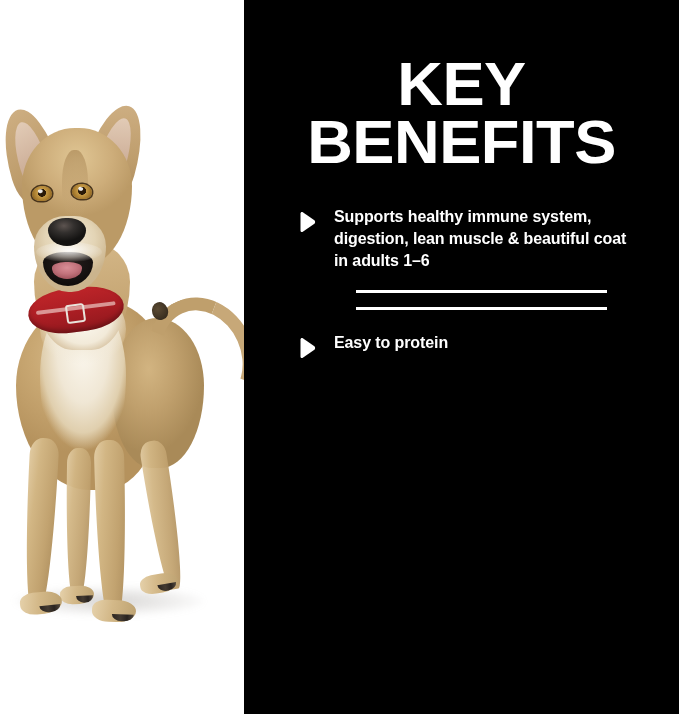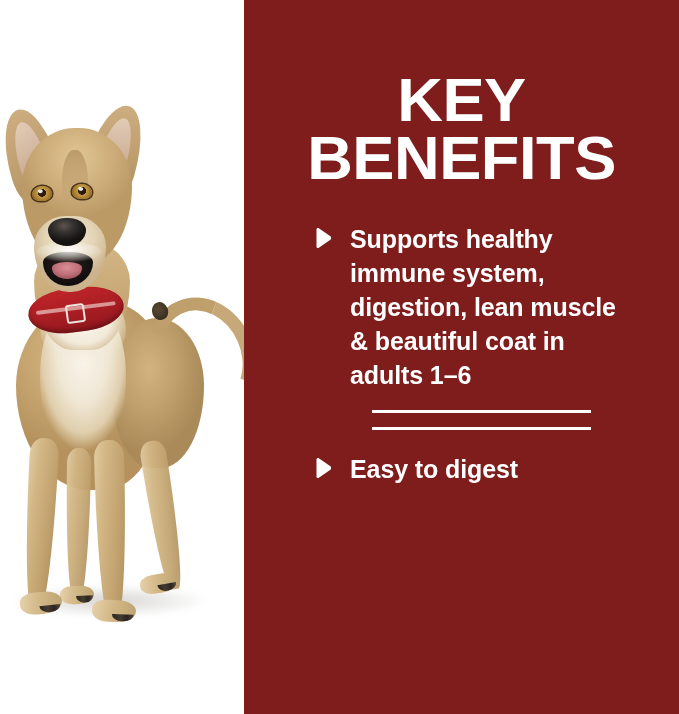--- a/index.html
+++ b/index.html
@@ -299,23 +299,23 @@
     background: linear-gradient(90deg, #2a2420 0%, #433a31 40%, #2a2420 70%, #554a3e 100%);
     border-radius: 0 0 46% 46% / 0 0 100% 100%;
   }
 
   
   .benefits-panel {
     position: relative;
     width: 435px;
     height: 714px;
     flex: 0 0 435px;
-    background: #7f1d1d;
+    background: #000000;
     box-sizing: border-box;
-    padding: 16px;
+    padding: 0;
   }
 
   .benefits-title {
     margin: 0;
     padding: 55px 18px 0 18px;
     text-align: center;
     color: #ffffff;
     font-family: "Liberation Sans", sans-serif;
     font-weight: 700;
     font-size: 62px;
@@ -347,21 +347,21 @@
     width: 24px;
     height: 24px;
     margin-top: 4px;
     display: block;
   }
 
   .benefit-text {
     color: #ffffff;
     font-family: "Liberation Sans", sans-serif;
     font-weight: 700;
-    font-size: 25px;
+    font-size: 16px;
     line-height: 1.36;
     letter-spacing: -0.1px;
     max-width: 300px;
   }
 
   .benefit-divider {
     height: 0;
     margin: 14px 36px 10px 62px;
     border: 0;
     border-top: 3px solid #ffffff;
@@ -442,18 +442,18 @@
 
 
       <hr class="benefit-divider">
 
       <li class="benefit-item">
         <span class="bullet-marker">
           <svg width="24" height="24" viewBox="0 0 24 24" aria-hidden="true">
             <path d="M6.5 3.6 C6.5 2.3 7.7 1.6 8.8 2.3 L20.4 10.3 C21.4 11.0 21.4 13.0 20.4 13.7 L8.8 21.7 C7.7 22.4 6.5 21.7 6.5 20.4 Z" fill="#ffffff"></path>
           </svg>
         </span>
-        <span class="benefit-text">Easy to digest</span>
+        <span class="benefit-text">Easy to protein</span>
       </li>
 
     </ul>
   </div>
 </div>
 
 </body></html>

